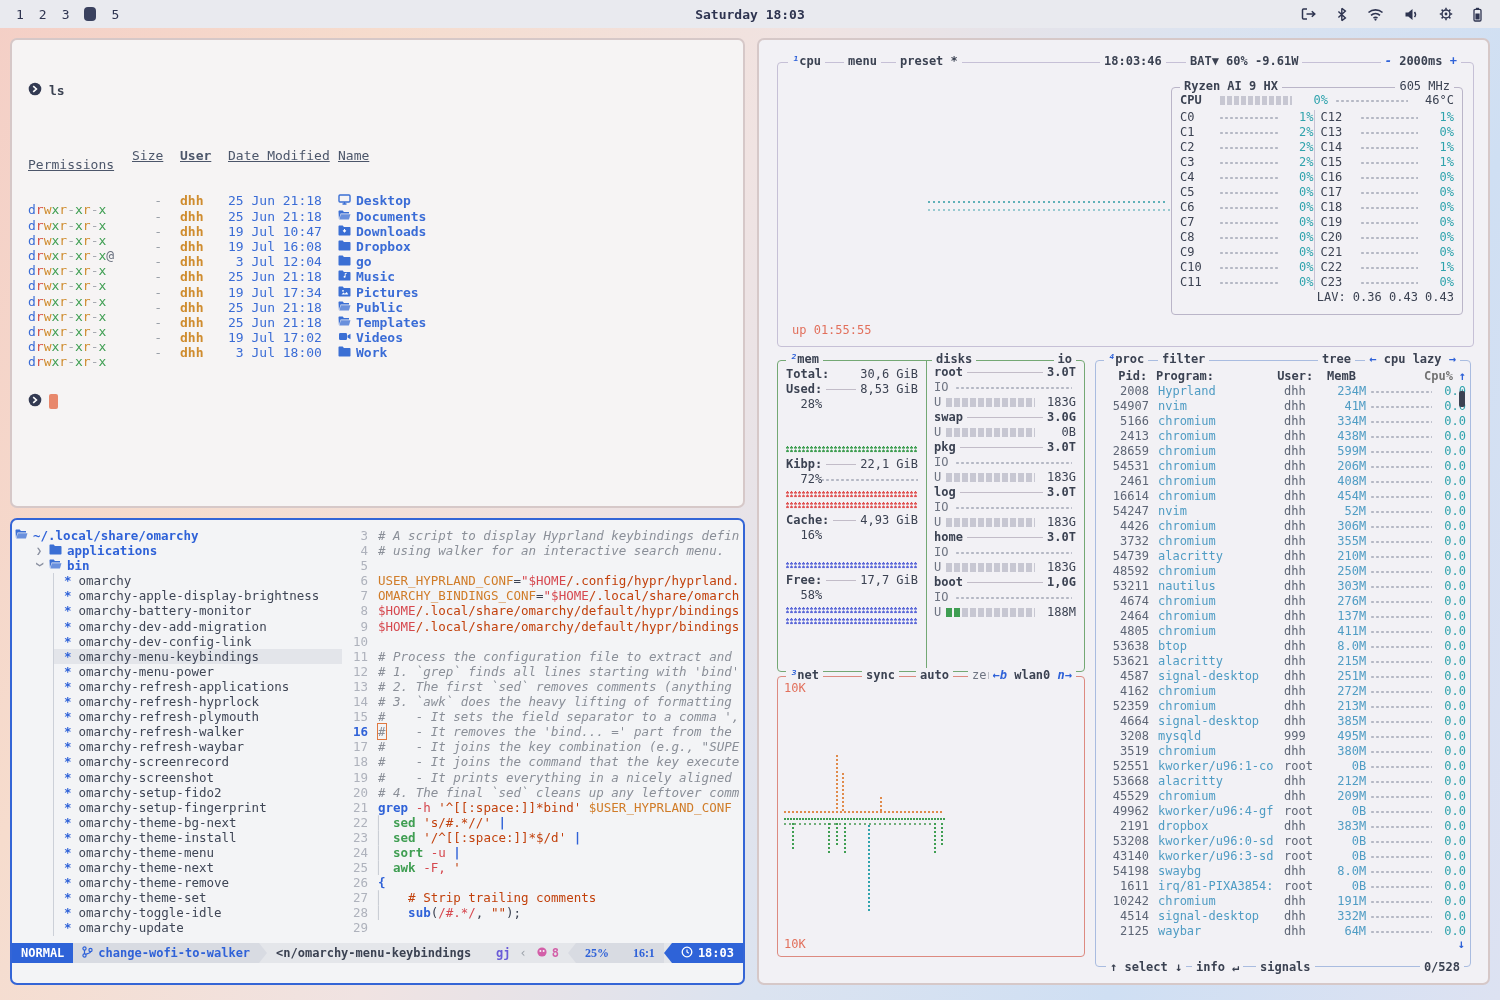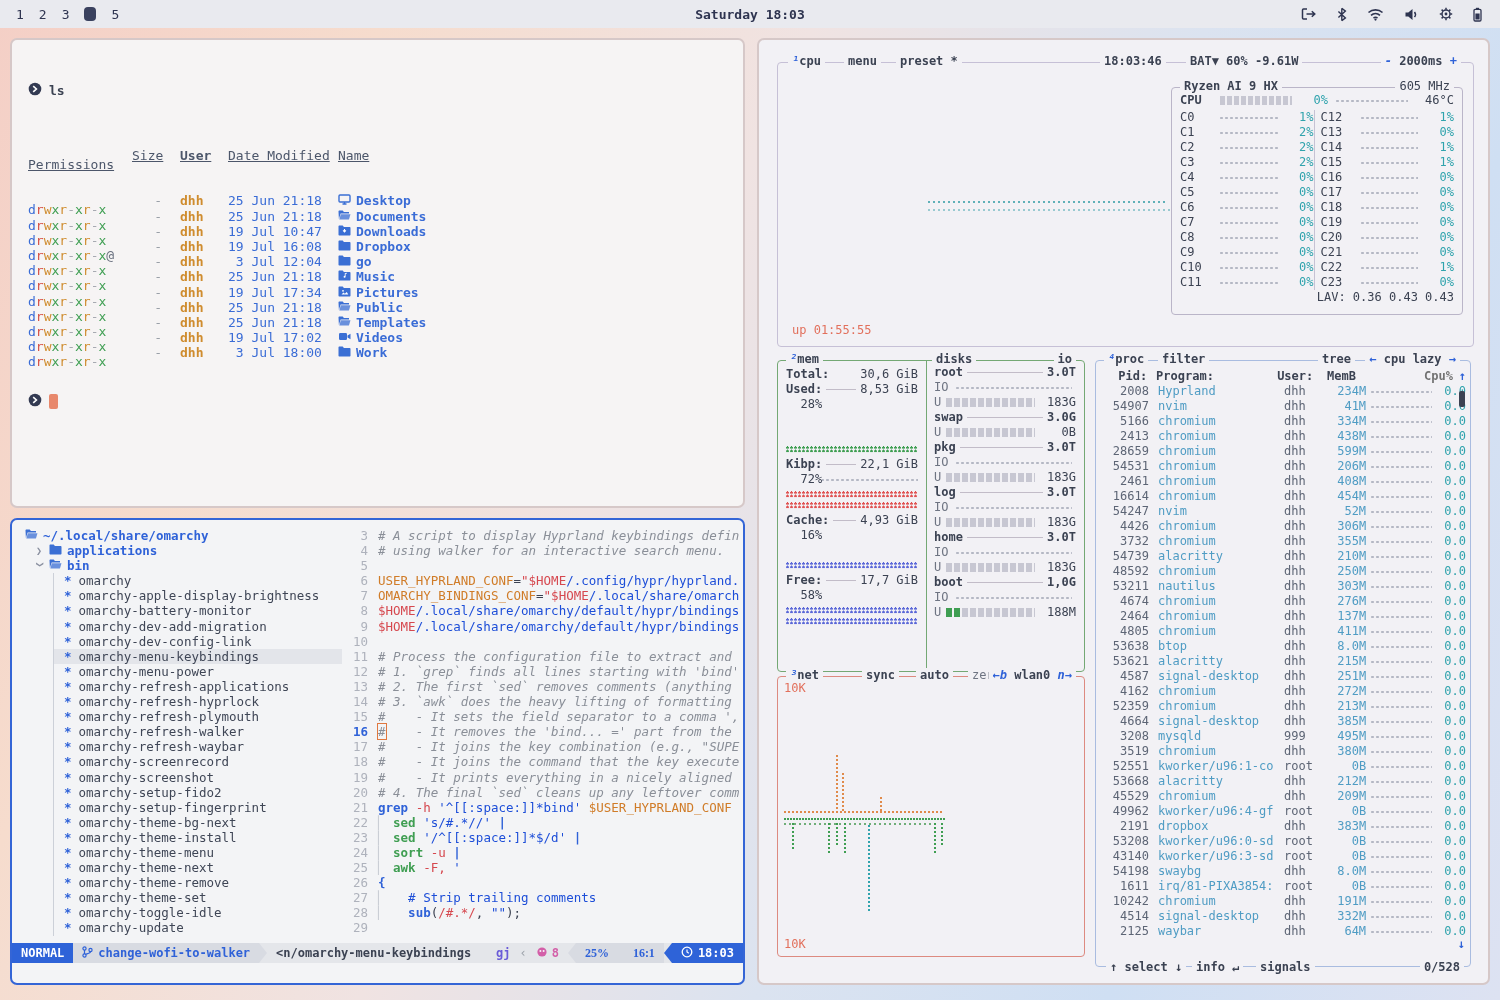--- a/index.html
+++ b/index.html
@@ -32,34 +32,34 @@
   .t-name { padding-left:14px; color:#3a6cd6; font-weight:bold; display:flex; align-items:center; gap:5px; }
   .t-hdr span { color:#4c566a; text-decoration:underline; }
   .pc-b{color:#3a6cd6;} .pc-r{color:#d64f44;} .pc-w{color:#cf8c2e;} .pc-x{color:#3f9e52;}
   .pc-dash{color:#a7aab1;} .pc-at{color:#6b7280;}
   .prompt-row { display:flex; align-items:center; gap:7px; height:16px; margin-bottom:19px; }
   .cursor-block { width:9px; height:15px; background:#e8886c; border-radius:2px; }
   
   .ed-body { position:absolute; left:0; top:0; right:0; bottom:40px; display:flex; font-size:12.5px; line-height:15.1px; }
   .tree { width:330px; padding-top:8px; overflow:hidden; }
   .tree-row { display:flex; align-items:center; height:15.1px; gap:5px; white-space:pre; }
-  .tree-root { padding-left:13px; color:#2f62d8; font-weight:bold; }
+  .tree-root { padding-left:3px; color:#2f62d8; font-weight:bold; }
   .tree-dir { padding-left:24px; color:#2f62d8; font-weight:bold; }
   .chev { color:#8a90a0; font-size:10px; width:8px; display:inline-block; }
   .chev.open { transform:rotate(90deg); }
   .tree-scripts { margin-left:41px; border-left:1px solid #ccd0d8; }
   .script-row { padding-left:10px; color:#3f4656; height:15.1px; display:flex; gap:7px; align-items:center; white-space:pre; }
   .script-row .star { color:#2f62d8; font-weight:bold; }
   .script-row.sel { background:#e3e5ea; }
   .code { flex:1; padding-top:8px; white-space:pre; }
   .crow { display:flex; height:15.1px; }
   .gut { width:36px; text-align:right; padding-right:10px; color:#aeb2bc; }
   .crow.cur .gut { color:#2f62d8; font-weight:bold; }
   .cseg-c { color:#8a8f98; font-style:italic; }
-  .cseg-v { color:#d07c28; } .cseg-s { color:#1d4ed8; } .cseg-s2 { color:#3f9e52; font-weight:bold; }
+  .cseg-v { color:#d07c28; } .cseg-s { color:#c2410c; } .cseg-s2 { color:#3f9e52; font-weight:bold; }
   .cseg-r { color:#d6484f; } .cseg-b { color:#2f62d8; font-weight:bold; } .cseg-p { color:#3b4252; } .cseg-guide{ color:#c6cad2; }
   .cursor-cell { outline:1px solid #e07840; }
   
   .statusline { position:absolute; left:0; right:0; bottom:20px; height:20px; background:#e4e6ea;
                 display:flex; align-items:stretch; font-size:12px; overflow:hidden; }
   .seg { display:flex; align-items:center; padding:0 9px; white-space:pre; }
   .seg-mode { background:#2e63d8; color:#fff; font-weight:bold; }
   .tri-r-blue { width:0; border-left:8px solid #2e63d8; border-top:10px solid transparent; border-bottom:10px solid transparent; }
   .seg-branch { background:#d8dbe2; color:#2f62d8; font-weight:bold; gap:5px; margin-left:-8px; }
   .tri-r-gray { width:0; border-left:8px solid #d8dbe2; border-top:10px solid transparent; border-bottom:10px solid transparent; }

